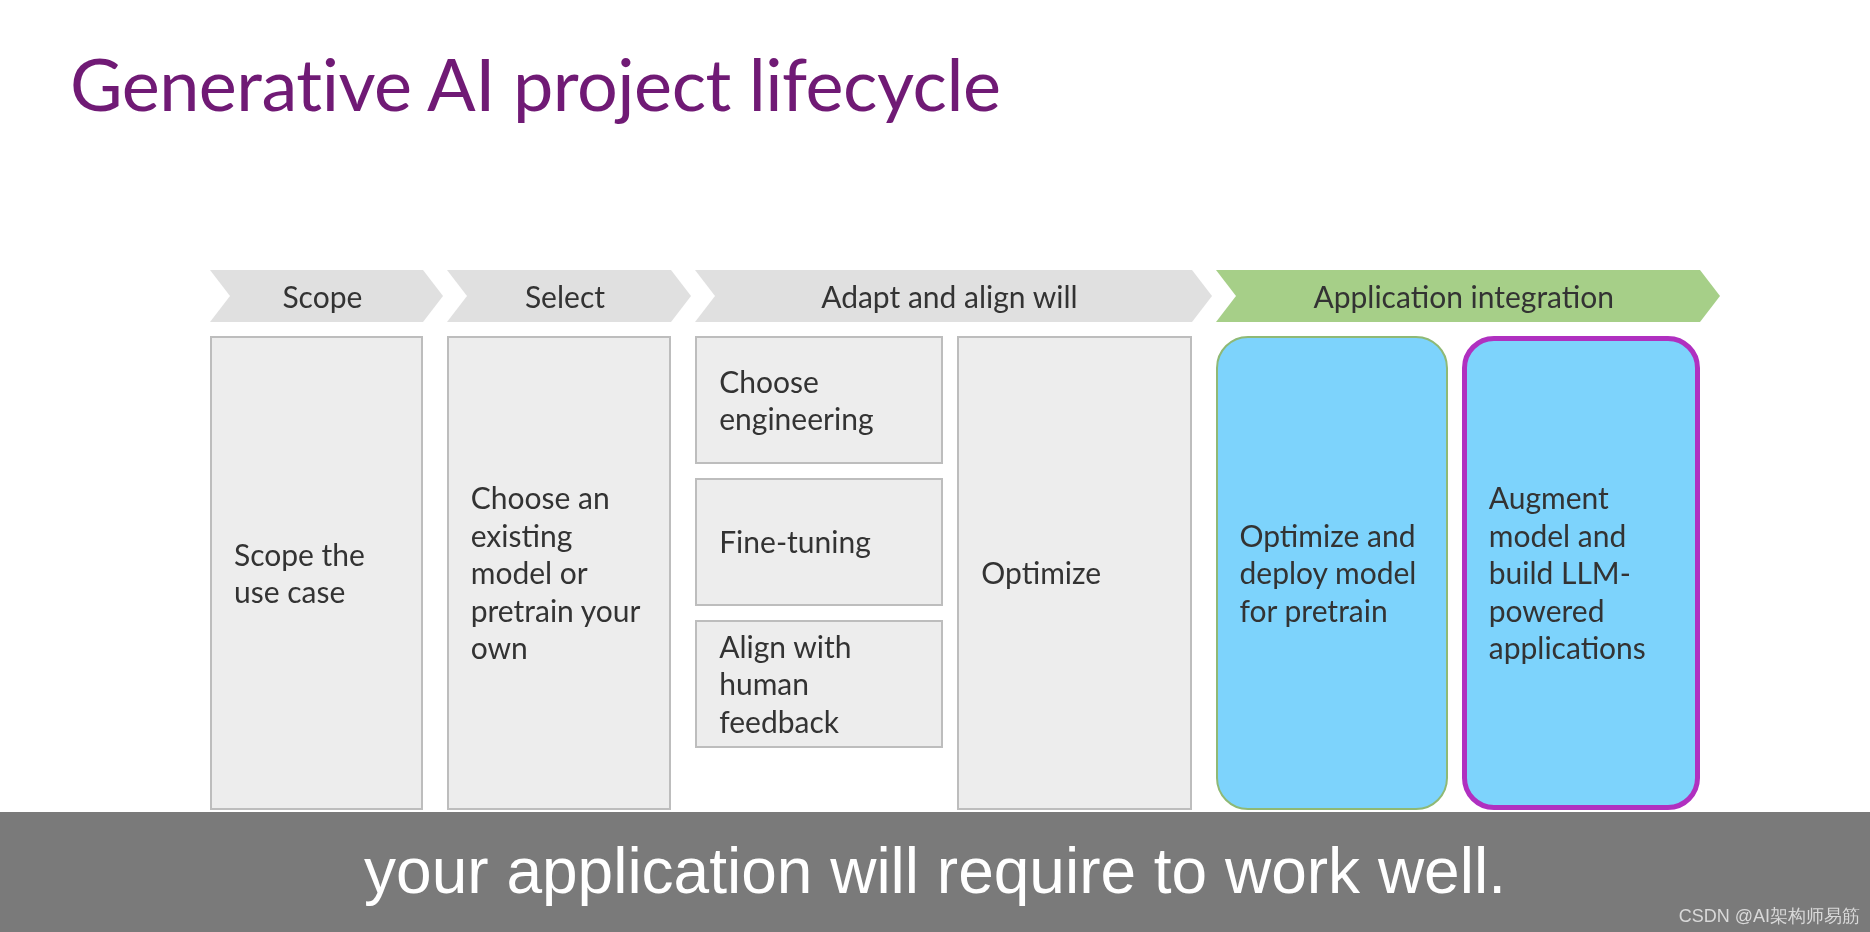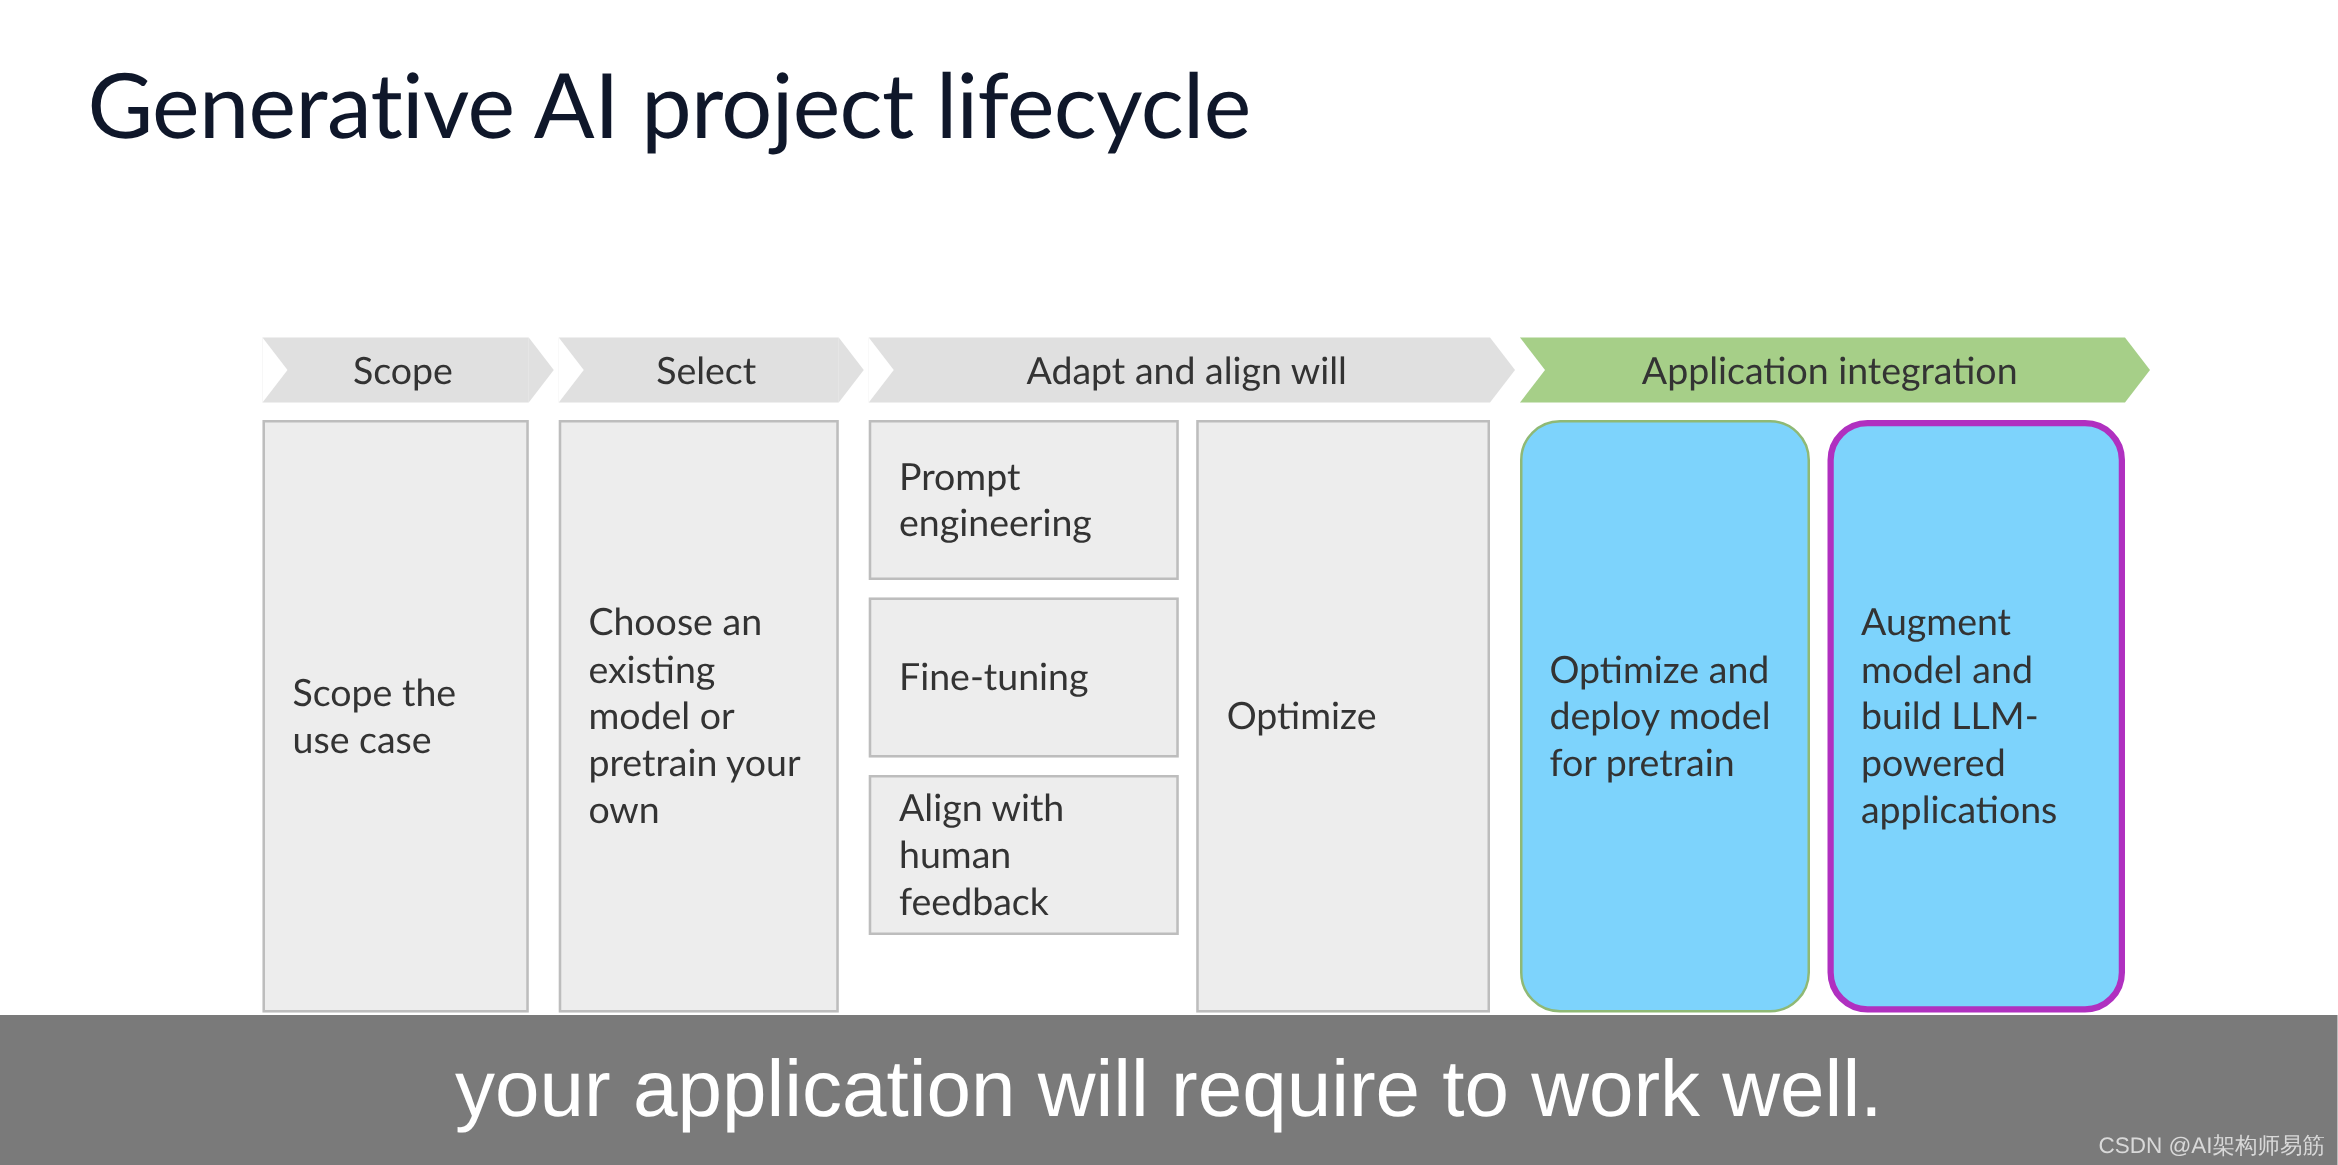--- a/index.html
+++ b/index.html
@@ -15,21 +15,21 @@
     width: 1870px;
     height: 932px;
     position: relative;
   }
   .slide-title {
     position: absolute;
     left: 70px;
     top: 40px;
     font-size: 72px;
     font-weight: 400;
-    color: #0f172a;
+    color: #701a75;
     letter-spacing: -0.5px;
   }
   .lifecycle {
     position: absolute;
     left: 210px;
     top: 270px;
     width: 1490px;
     height: 540px;
     display: flex;
     flex-direction: row;
@@ -165,21 +165,21 @@
       </div>
     </div>
 
     <div class="phase phase-adapt">
       <div class="arrow arrow-gray">
         <span>Adapt and align will</span>
       </div>
       <div class="cards-row">
         <div class="cards-col half">
           <div class="card small">
-            <span>Prompt engineering</span>
+            <span>Choose engineering</span>
           </div>
           <div class="card small">
             <span>Fine-tuning</span>
           </div>
           <div class="card small">
             <span>Align with human feedback</span>
           </div>
         </div>
         <div class="card half">
           <span>Optimize</span>

